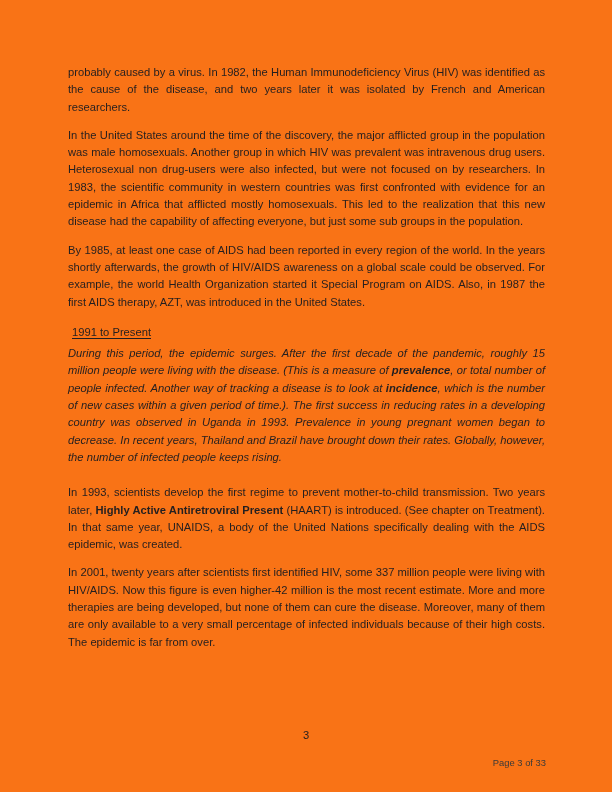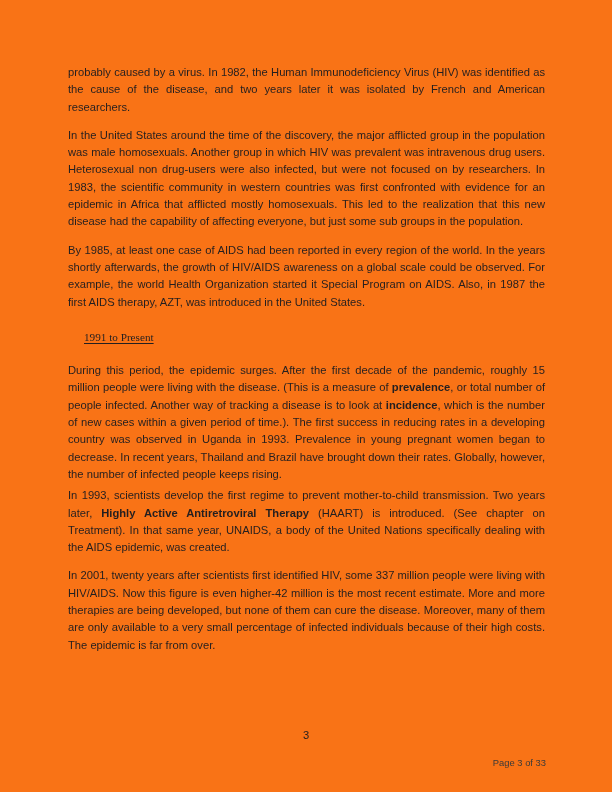--- a/index.html
+++ b/index.html
@@ -30,37 +30,37 @@
     margin: 0 0 11px 0;
     font-size: 11.2px;
     line-height: 17.3px;
     text-align: justify;
     text-justify: inter-word;
     color: #231f20;
     -webkit-hyphens: none;
     hyphens: none;
   }
   .para.tight {
-    margin-bottom: 4px;
+    margin-bottom: 18px;
+    font-style: italic;
   }
   .section-heading {
     margin: 0 0 0 0;
     font-size: 11.2px;
     line-height: 17.3px;
     text-align: left;
     color: #231f20;
     font-weight: normal;
     text-decoration: underline;
     text-underline-offset: 2px;
     display: inline-block;
   }
   .heading-wrap {
-    margin: 16px;
+    margin: 4px;
     line-height: 17.3px;
-    font-family: Liberation Serif, serif;
   }
   b, .bold {
     font-weight: bold;
   }
   .page-number {
     position: absolute;
     left: 0;
     right: 0;
     top: 728px;
     text-align: center;
@@ -91,21 +91,21 @@
     <p class="para">In the United States around the time of the discovery, the major afflicted group in the population was male homosexuals. Another group in which HIV was prevalent was intravenous drug users. Heterosexual non drug-users were also infected, but were not focused on by researchers. In 1983, the scientific community in western countries was first confronted with evidence for an epidemic in Africa that afflicted mostly homosexuals. This led to the realization that this new disease had the capability of affecting everyone, but just some sub groups in the population.</p>
 
     <p class="para">By 1985, at least one case of AIDS had been reported in every region of the world. In the years shortly afterwards, the growth of HIV/AIDS awareness on a global scale could be observed. For example, the world Health Organization started it Special Program on AIDS. Also, in 1987 the first AIDS therapy, AZT, was introduced in the United States.</p>
 
     <div class="heading-wrap">
       <span class="section-heading">1991 to Present</span>
     </div>
 
     <p class="para tight"><span>During this period, the epidemic surges. After the first decade of the pandemic, roughly 15 million people were living with the disease. (This is a measure of </span><b>prevalence</b><span>, or total number of people infected. Another way of tracking a disease is to look at </span><b>incidence</b><span>, which is the number of new cases within a given period of time.). The first success in reducing rates in a developing country was observed in Uganda in 1993. Prevalence in young pregnant women began to decrease. In recent years, Thailand and Brazil have brought down their rates. Globally, however, the number of infected people keeps rising.</span></p>
 
-    <p class="para"><span>In 1993, scientists develop the first regime to prevent mother-to-child transmission. Two years later, </span><b>Highly Active Antiretroviral Therapy</b><span> (HAART) is introduced. (See chapter on Treatment). In that same year, UNAIDS, a body of the United Nations specifically dealing with the AIDS epidemic, was created.</span></p>
+    <p class="para"><span>In 1993, scientists develop the first regime to prevent mother-to-child transmission. Two years later, </span><b>Highly Active Antiretroviral Present</b><span> (HAART) is introduced. (See chapter on Treatment). In that same year, UNAIDS, a body of the United Nations specifically dealing with the AIDS epidemic, was created.</span></p>
 
     <p class="para">In 2001, twenty years after scientists first identified HIV, some 337 million people were living with HIV/AIDS. Now this figure is even higher-42 million is the most recent estimate. More and more therapies are being developed, but none of them can cure the disease. Moreover, many of them are only available to a very small percentage of infected individuals because of their high costs. The epidemic is far from over.</p>
 
   </div>
 
   <div class="page-number">3</div>
 
   <div class="footer-right">Page 3 of 33</div>
 
 </div>

